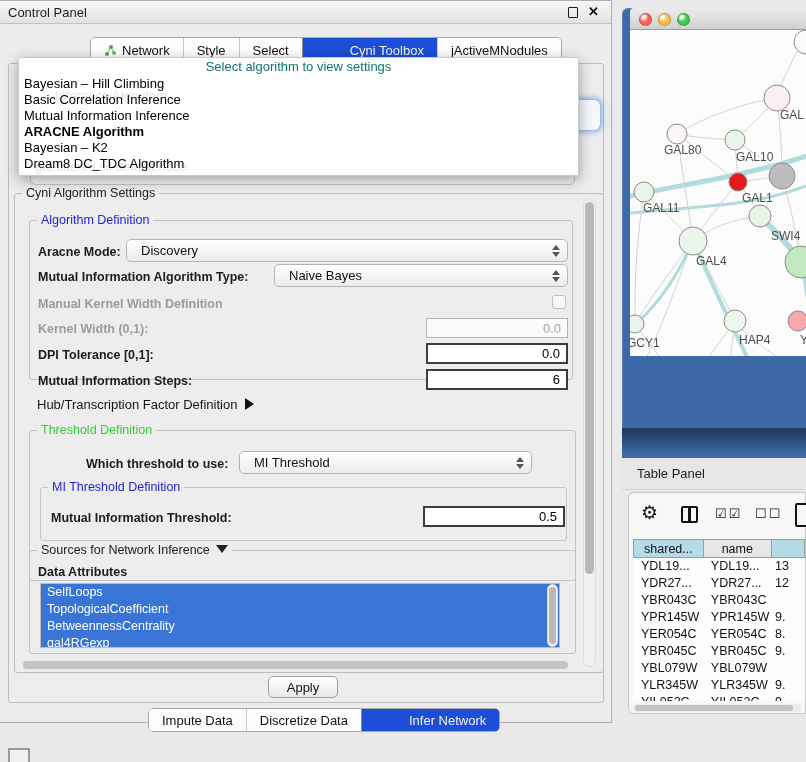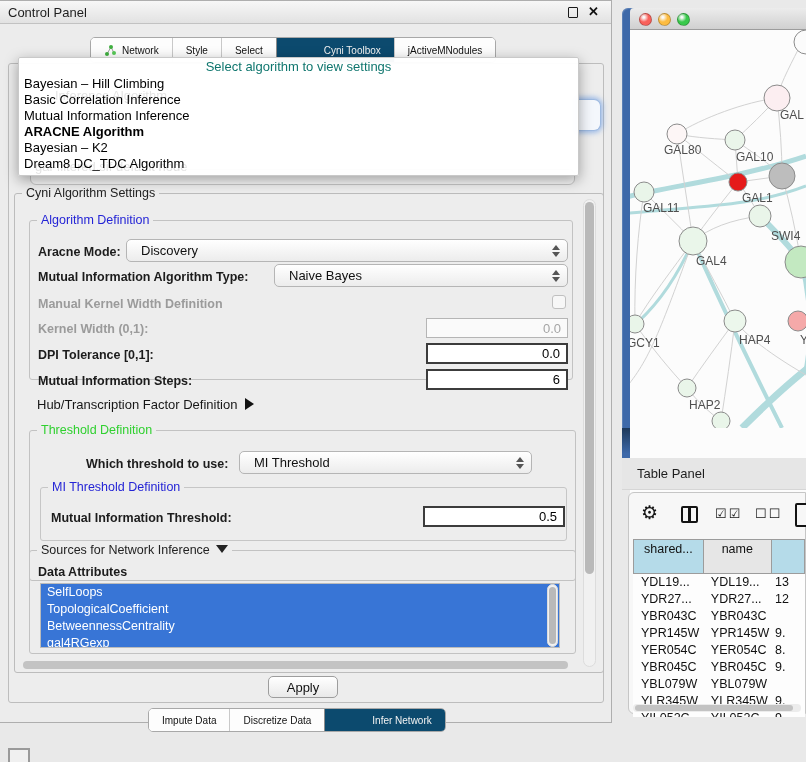--- a/index.html
+++ b/index.html
@@ -11,23 +11,23 @@
   #corner-notch{position:absolute;left:0;top:0;width:13px;height:8px;background:#f2f2f2;border-right:1px solid #cfcfcf;}
   .titlebar{position:absolute;left:0;top:0;width:100%;height:23px;
      background:linear-gradient(#f7f7f7,#e2e2e2);border-bottom:1px solid #c2c2c2;box-sizing:border-box;}
   .titlebar .title{position:absolute;left:8px;top:4px;font-size:13px;color:#1d1d1d;}
   .float-btn{position:absolute;right:32px;top:6px;width:11px;height:11px;cursor:default;}
   .float-sq{display:block;width:8px;height:9px;border:1.5px solid #1a1a1a;border-radius:1px;}
   .close-btn{position:absolute;right:12px;top:3px;font-size:13px;font-weight:bold;color:#111;}
   
   .tab-bar{position:absolute;left:90px;top:36px;height:24px;display:inline-flex;background:#fdfdfd;
      border:1px solid #a8a8a8;border-radius:5px;overflow:hidden;align-items:stretch;}
-  .tab{display:flex;align-items:center;padding:0 13px;font-size:10px;color:#111;background:#fdfdfd;}
+  .tab{display:flex;align-items:center;padding:0 13px;font-size:13px;color:#111;background:#fdfdfd;}
   .tab+.tab{border-left:1px solid #c9c9c9;}
-  .tab.sel{background:#0c4a6e;color:#f2f2f2;border-left-color:#8d8d8d;padding-left:47px;}
+  .tab.sel{background:#1d4ed8;color:#f2f2f2;border-left-color:#8d8d8d;padding-left:47px;}
   .net-ic{margin-right:5px;display:inline-flex;}
   
   .tab-page{position:absolute;left:8px;top:62px;width:596px;height:640px;background:#ededed;
      border:1px solid #bdbdbd;border-radius:3px;box-sizing:border-box;}
   #combo-ghost{position:absolute;left:577px;top:98px;width:23px;height:30px;background:#f4f7fc;
      border:1px solid #9db9e0;border-left:none;border-radius:0 7px 7px 0;
      box-shadow:0 0 5px 2px rgba(92,146,226,.55);}
   #combo-ghost2{position:absolute;left:30px;top:168px;width:545px;height:16px;background:#f6f6f6;
      border:1px solid #c6c6c6;border-radius:6px;box-sizing:border-box;}
   
@@ -78,36 +78,36 @@
   .bottom-tabs{position:absolute;left:148px;top:707px;height:22px;display:inline-flex;background:#fdfdfd;
      border:1px solid #a8a8a8;border-radius:5px;overflow:hidden;}
   
   #net-window{position:absolute;left:622px;top:8px;width:184px;height:450px;background:#3e69a9;
      border-radius:6px 0 0 6px;box-shadow:inset 1px 1px 0 rgba(255,255,255,.15);}
   #net-bottom{position:absolute;left:0;top:420px;width:100%;height:30px;
      background:linear-gradient(#1d3859,#3e69a9 85%);}
   #net-titlebar{position:absolute;left:8px;top:0;right:0;height:22px;
      background:linear-gradient(#ececec,#d0d0d0);border-bottom:1px solid #9c9c9c;border-radius:4px 0 0 0;box-sizing:border-box;}
   .tl{position:absolute;top:4.5px;width:13px;height:13px;border-radius:50%;box-sizing:border-box;border:1px solid rgba(0,0,0,.25);}
-  #net-canvas{position:absolute;left:8px;top:22px;right:0;height:510px;background:#fcfcfc;overflow:hidden;}
+  #net-canvas{position:absolute;left:8px;top:22px;right:0;height:326px;background:#fcfcfc;overflow:hidden;}
   #net-svg text{font-family:"Liberation Sans",sans-serif;font-size:12px;fill:#4f4f4f;}
   
   #tp-header{position:absolute;left:622px;top:458px;width:184px;height:32px;background:#e6e6e6;border-bottom:1px solid #d6d6d6;box-sizing:border-box;}
   #tp-header .t{position:absolute;left:15px;top:8px;font-size:13px;color:#1e1e1e;}
   #table-panel{position:absolute;left:628px;top:492px;width:178px;height:222px;background:#f7f7f7;
      border:1px solid #c6c6c6;border-radius:6px 0 0 6px;box-sizing:border-box;}
   .tp-icon{position:absolute;color:#141414;}
   #icon-gear{left:12px;top:8px;font-size:19px;}
   #icon-cols{left:52px;top:13px;width:17px;height:17px;border:2.5px solid #141414;border-radius:2px;box-sizing:border-box;}
   #icon-cols i{position:absolute;left:50%;top:0;bottom:0;width:2.5px;background:#141414;margin-left:-1.25px;}
   #icon-checks{left:86px;top:13px;font-size:13px;letter-spacing:2px;}
   #icon-unchecks{left:126px;top:13px;font-size:13px;letter-spacing:2px;}
   #icon-file{left:166px;top:10px;width:15px;height:20px;border:2px solid #141414;border-radius:2px;background:#f7f7f7;}
   #grid{position:absolute;left:4px;top:46px;width:172px;overflow:hidden;}
-  .g-head{display:flex;height:35px;}
+  .g-head{display:flex;height:19px;}
   .g-hcell{box-sizing:border-box;border:1px solid #9c9c9c;border-right:none;background:#e6e6e6;
      font-size:12.5px;color:#111;text-align:center;line-height:19px;overflow:hidden;white-space:nowrap;}
   .g-hcell:last-child{border-right:1px solid #9c9c9c;}
   .g-hcell.hl{background:#b5dbe9;}
   #g-rows{height:143px;overflow:hidden;background:#fdfdfd;}
   .g-row{display:flex;height:17px;line-height:17px;}
   .g-cell{box-sizing:border-box;font-size:12.5px;color:#111;padding-left:8px;overflow:hidden;white-space:nowrap;}
   #tp-hscroll{position:absolute;left:4px;top:211px;width:168px;height:8px;background:#ececec;border-radius:4px;}
   
   #mini-icon{position:absolute;left:8px;top:748px;width:22px;height:16px;border:2px solid #9a9a9a;background:#f0f0f0;box-sizing:border-box;}

